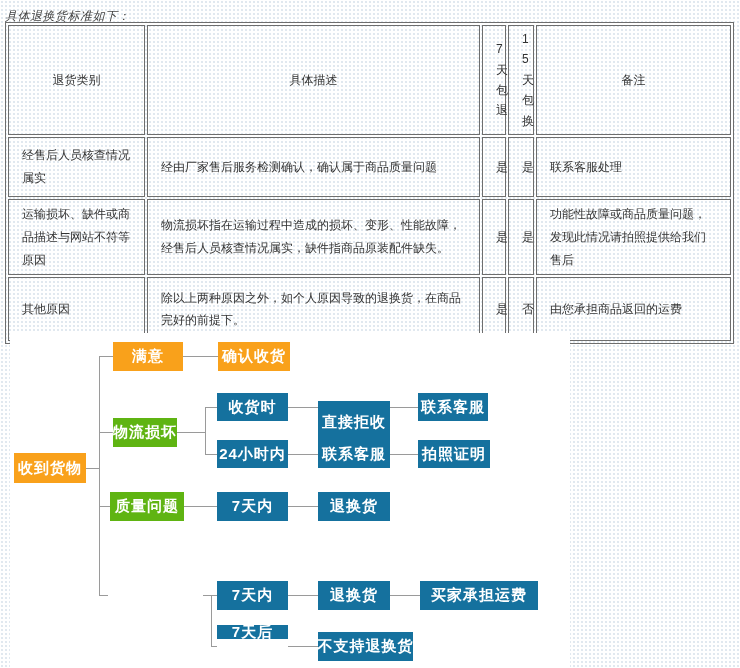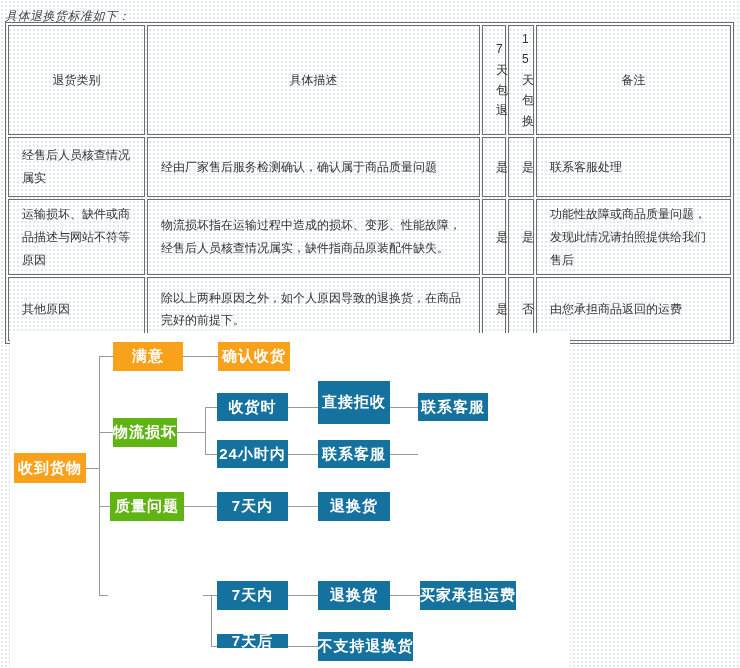--- a/index.html
+++ b/index.html
@@ -120,25 +120,26 @@
   <div class="fc-line" style="left:211px;top:313px;width:6px;height:1px"></div>
   <div class="fc-line" style="left:288px;top:262px;width:30px;height:1px"></div>
   <div class="fc-line" style="left:390px;top:262px;width:30px;height:1px"></div>
   <div class="fc-line" style="left:288px;top:313px;width:30px;height:1px"></div>
 
   <div class="node orange" style="left:14px;top:120px;width:72px;height:30px">收到货物</div>
   <div class="node orange" style="left:113px;top:9px;width:70px;height:29px">满意</div>
   <div class="node orange" style="left:218px;top:9px;width:72px;height:29px">确认收货</div>
   <div class="node green" style="left:113px;top:85px;width:64px;height:29px">物流损坏</div>
   <div class="node blue" style="left:217px;top:60px;width:71px;height:28px">收货时</div>
-  <div class="node blue" style="left:318px;top:48px;width:72px;height:43px">直接拒收</div>
+  <div class="node blue" style="left:318px;top:68px;width:72px;height:43px">直接拒收</div>
   <div class="node blue" style="left:418px;top:60px;width:70px;height:28px">联系客服</div>
   <div class="node blue" style="left:217px;top:107px;width:71px;height:28px">24小时内</div>
   <div class="node blue" style="left:318px;top:107px;width:72px;height:28px">联系客服</div>
+  <div class="node blue" style="left:418px;top:107px;width:72px;height:28px">拍照证明</div>
   <div class="node green" style="left:110px;top:159px;width:74px;height:29px">质量问题</div>
   <div class="node blue" style="left:217px;top:159px;width:71px;height:29px">7天内</div>
   <div class="node blue" style="left:318px;top:159px;width:72px;height:29px">退换货</div>
   <div class="node blue" style="left:217px;top:248px;width:71px;height:29px">7天内</div>
   <div class="node blue" style="left:318px;top:248px;width:72px;height:29px">退换货</div>
-  <div class="node blue" style="left:420px;top:248px;width:96px;height:29px">买家承担运费</div>
-  <div class="node blue" style="left:217px;top:301px;width:71px;height:14px">7天后</div>
+  <div class="node blue" style="left:420px;top:248px;width:118px;height:29px">买家承担运费</div>
+  <div class="node blue" style="left:217px;top:292px;width:71px;height:14px">7天后</div>
   <div class="node blue" style="left:318px;top:299px;width:95px;height:29px">不支持退换货</div>
 </div>
 
 </body></html>

